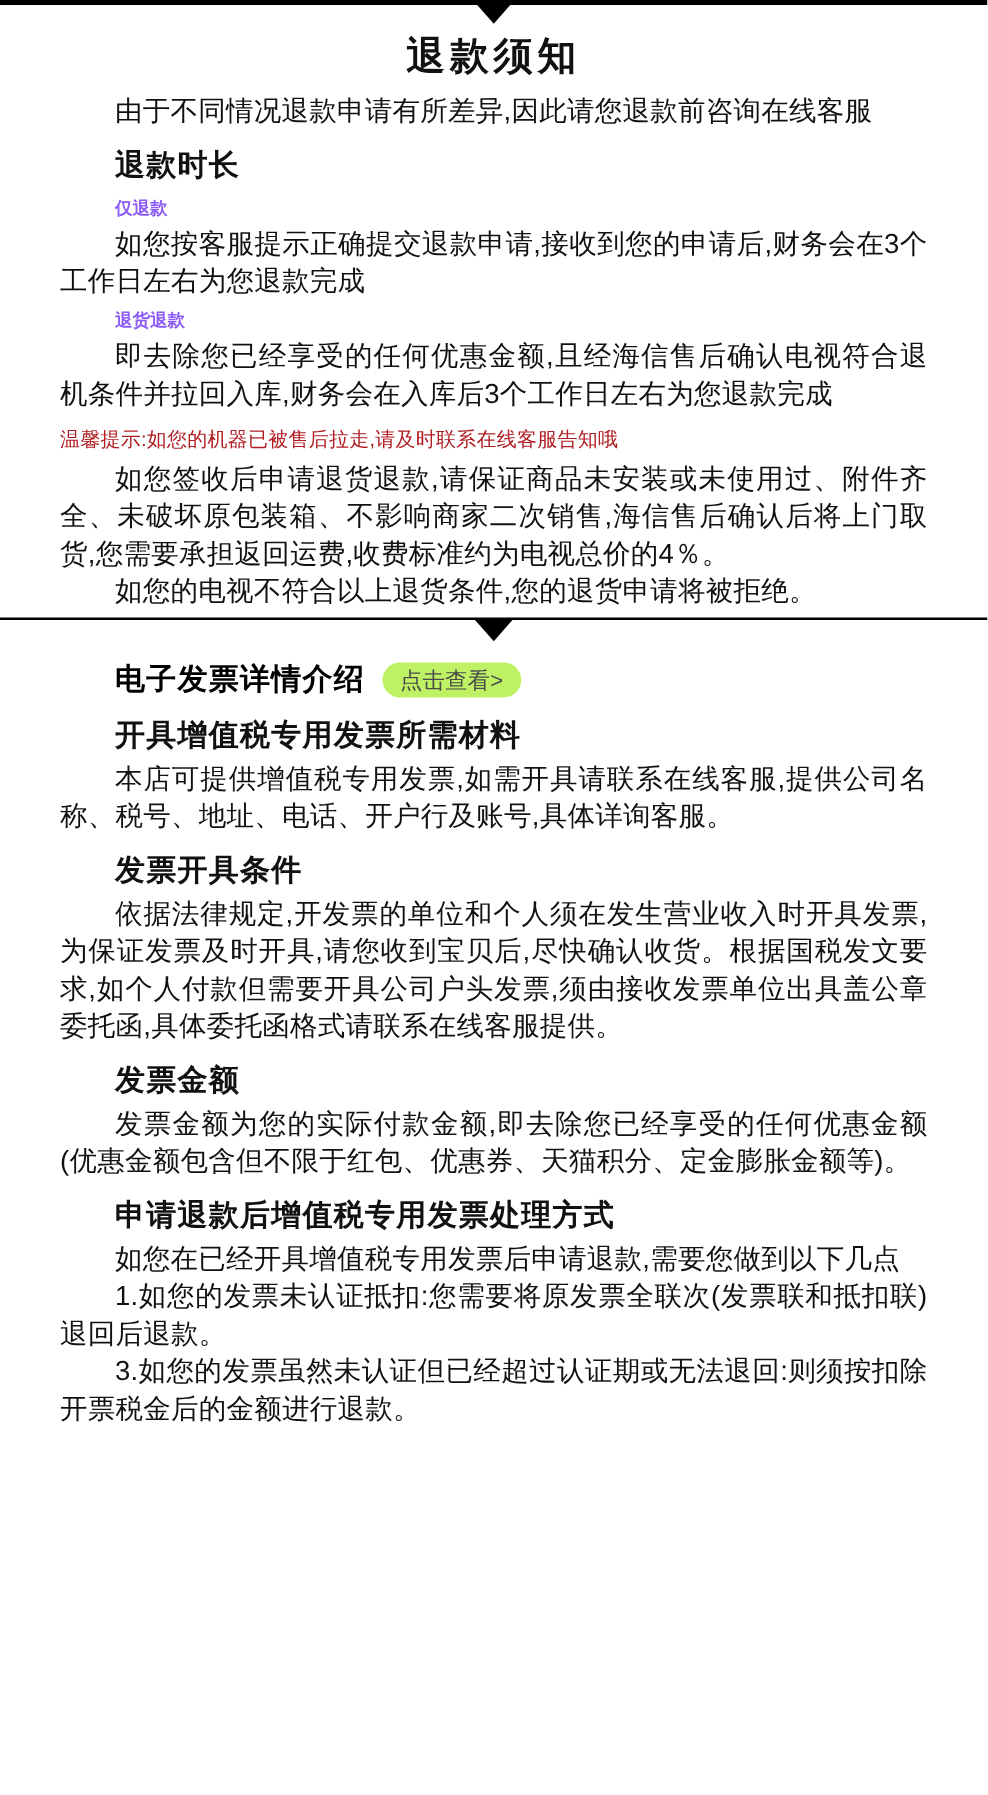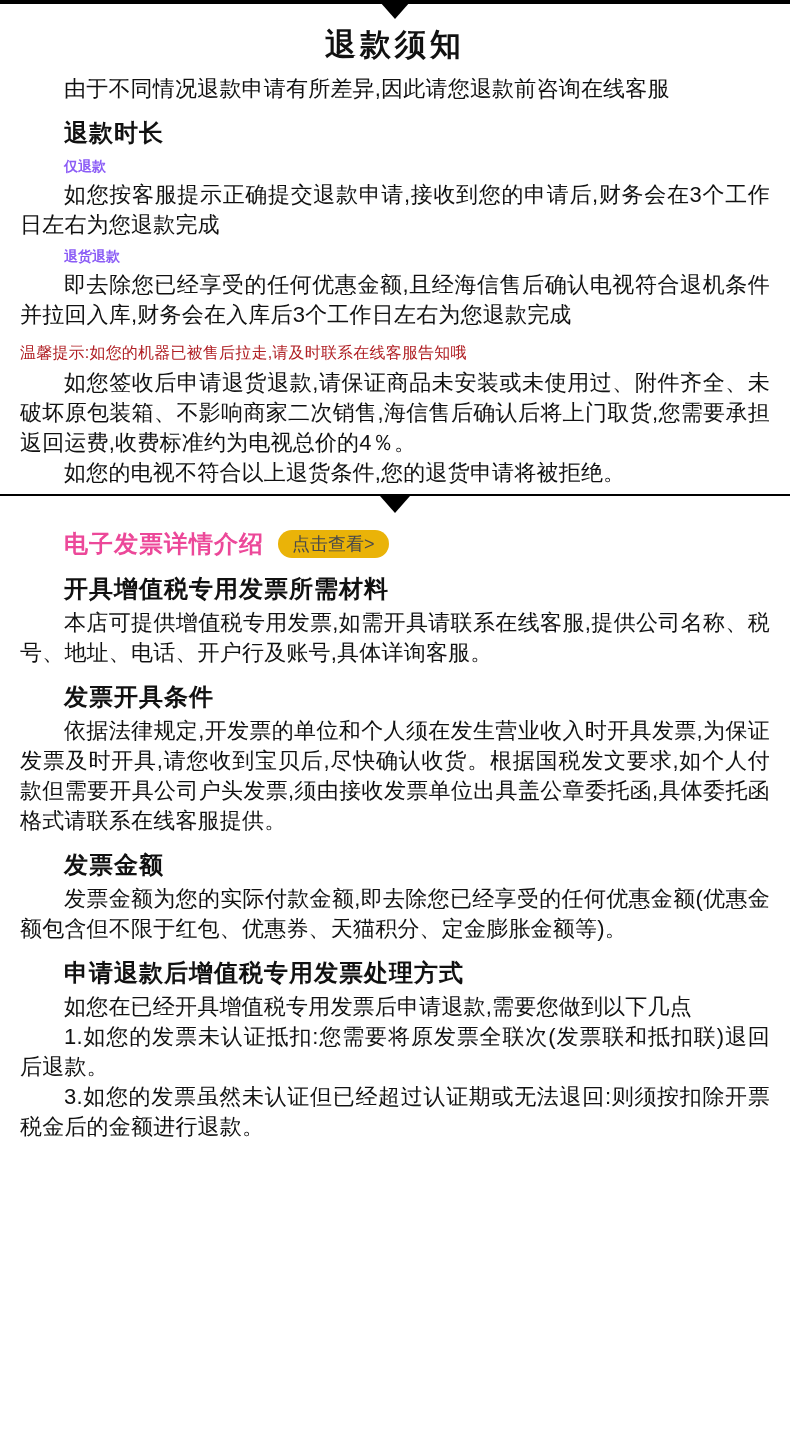--- a/index.html
+++ b/index.html
@@ -18,21 +18,21 @@
   .divider .rule { border-top: 4px solid #000; width: 100%; height: 0; }
   .divider.thin .rule { border-top-width: 2px; }
   .divider .tri {
     position: absolute; left: 50%; top: 2px; transform: translateX(-50%);
     width: 0; height: 0;
     border-left: 15px solid transparent;
     border-right: 15px solid transparent;
     border-top: 17px solid #000;
   }
 
-  .section { padding: 0 20px; }
+  .section { padding: 0 48px; }
 
   .sec-title {
     font-size: 31px; font-weight: bold; text-align: center;
     letter-spacing: 4px; line-height: 38px;
     margin: 8px 0 10px 0; color: #111;
   }
 
   .h2 {
     font-size: 24px; font-weight: bold; line-height: 30px;
     margin: 14px 0 4px 44px; letter-spacing: 1px; color: #111;
@@ -49,26 +49,26 @@
   .tip {
     font-size: 16px; line-height: 30px; margin: 8px 0 0 0;
     color: #b01e23; letter-spacing: 0.2px;
   }
 
   .intro-row {
     display: flex; align-items: center; gap: 14px;
     margin: 16px 0 2px 44px;
   }
   .intro-heading {
-    font-size: 24px; font-weight: bold; letter-spacing: 1px; color: #ec4899;
+    font-size: 24px; font-weight: bold; letter-spacing: 1px; color: #000000;
     line-height: 32px;
   }
   .pill-btn {
     display: inline-block;
-    background: #eab308; color: #4a4a4a;
+    background: #bef264; color: #4a4a4a;
     font-size: 18px; line-height: 18px;
     padding: 5px 14px; border-radius: 15px;
     border: none; cursor: pointer;
     font-family: "Liberation Sans", "DejaVu Sans", sans-serif;
   }
 
   .gap-sm { height: 6px; }
 </style>
 </head>
 <body>

